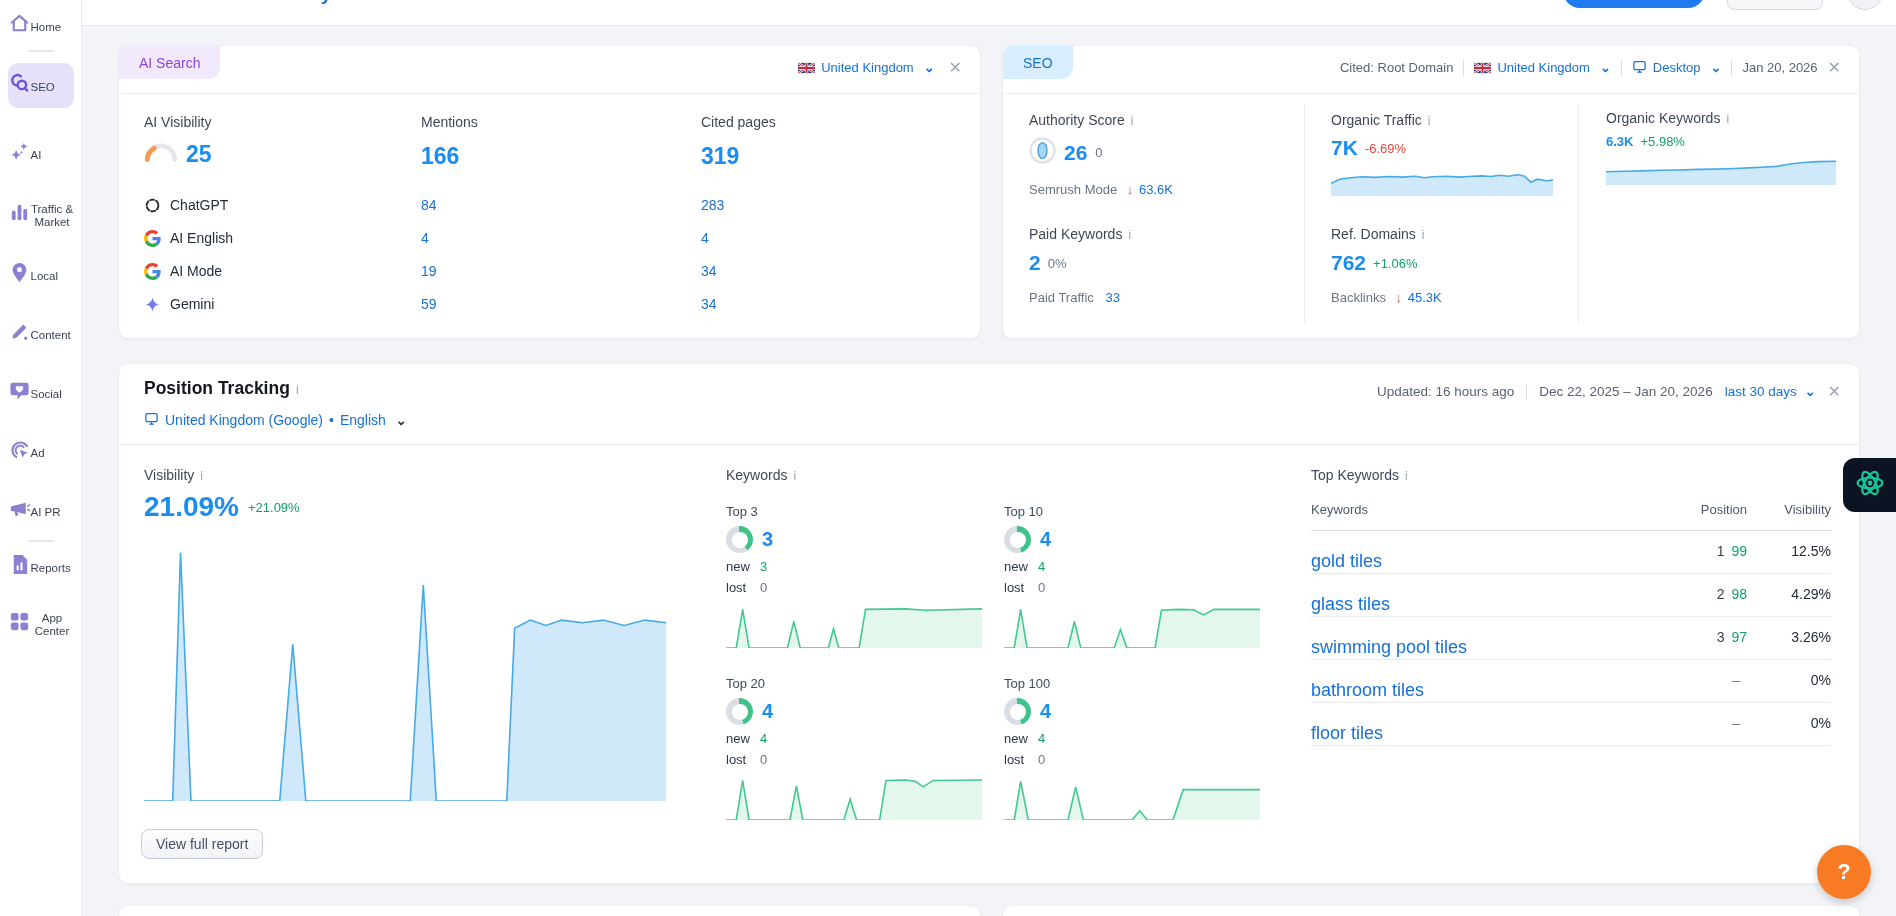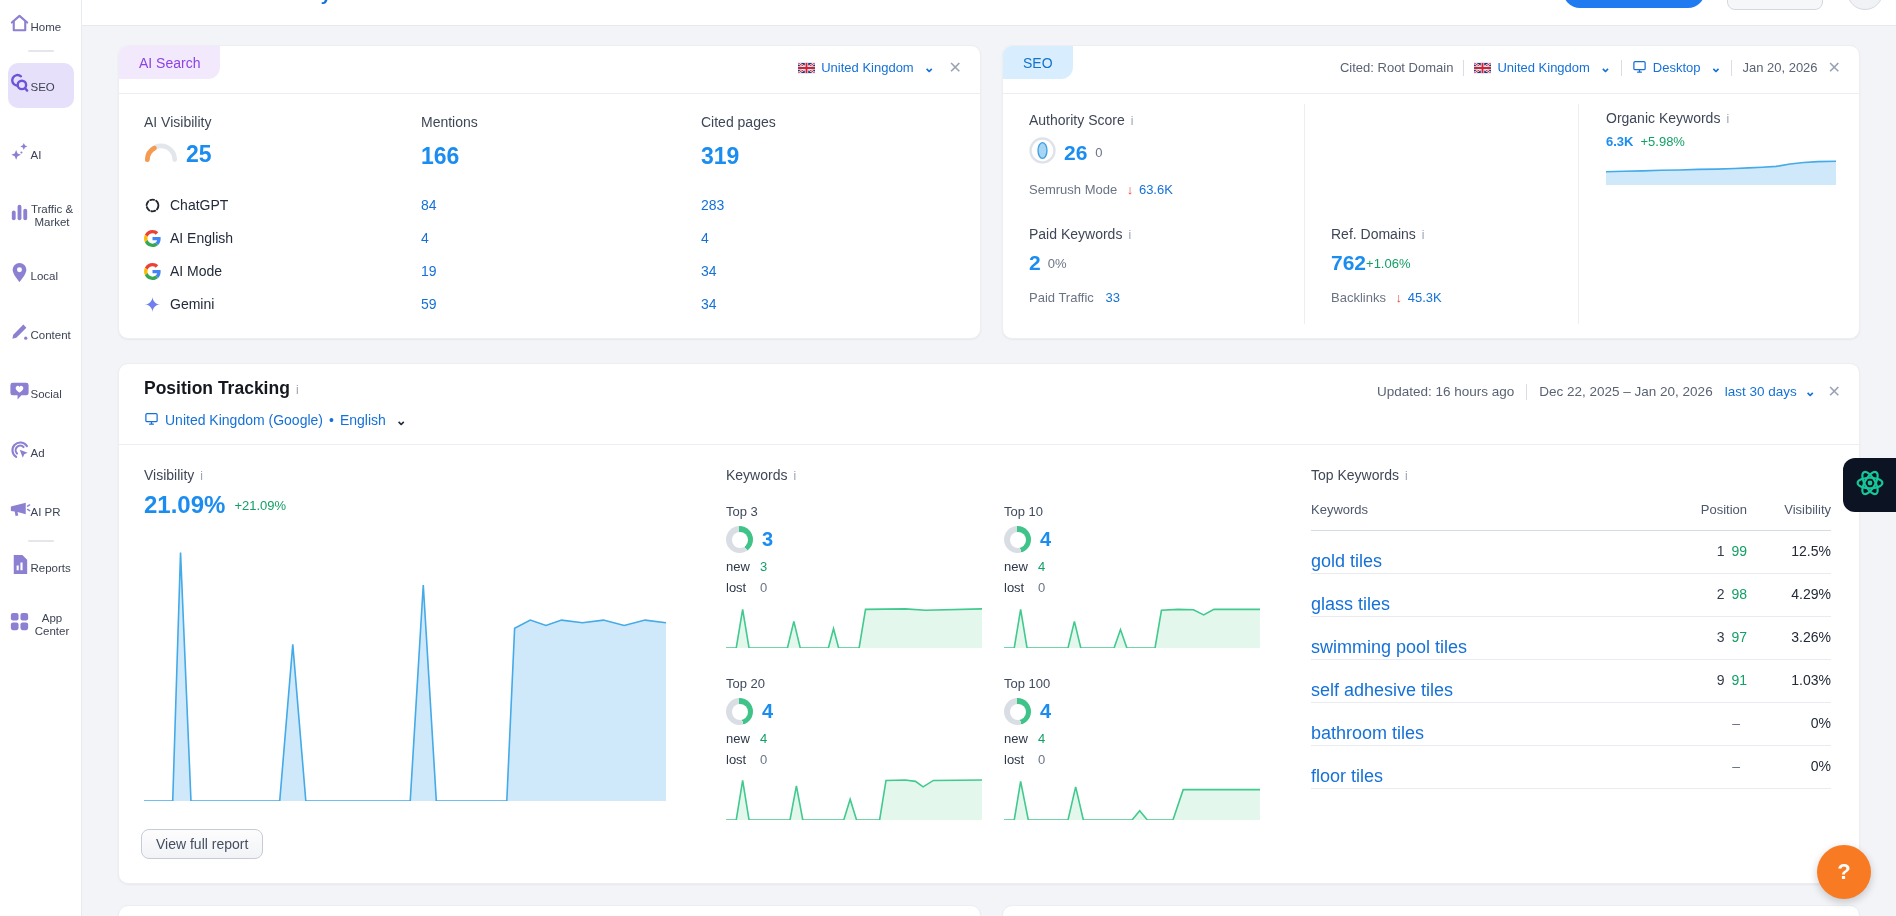--- a/index.html
+++ b/index.html
@@ -311,20 +311,31 @@
       <span class="val" style="font-size:21px">26</span>
       <span class="gray ssm">0</span>
     </div>
     <div class="ssm" style="margin-top:14px;color:#6a7383">
       <span>Semrush Mode</span>
       <span class="red" style="margin-left:6px">↓</span>
       <a class="link" style="margin-left:2px">63.6K</a>
     </div>
   </div>
 
+  <div class="abs" style="left:328px;top:66px;width:224px">
+    <div class="mlabel"><span>Organic Traffic</span><span class="info">i</span></div>
+    <div class="flex" style="gap:7px;margin-top:8px">
+      <a class="val" style="font-size:21px">7K</a>
+      <span class="red ssm">-6.69%</span>
+    </div>
+    <svg class="spark blue" style="margin-top:6px" width="222" height="30" viewBox="0 0 100 100" preserveAspectRatio="none">
+      <polygon points="0,58 4,44 8,40 14,36 20,38 26,35 32,37 38,34 42,39 46,36 52,34 58,37 62,35 68,33 72,35 76,31 80,34 84,29 87,33 90,54 93,44 97,49 100,47 100,101 0,101"></polygon>
+      <polyline points="0,58 4,44 8,40 14,36 20,38 26,35 32,37 38,34 42,39 46,36 52,34 58,37 62,35 68,33 72,35 76,31 80,34 84,29 87,33 90,54 93,44 97,49 100,47"></polyline>
+    </svg>
+  </div>
 
   <div class="abs" style="left:603px;top:64px;width:232px">
     <div class="mlabel"><span>Organic Keywords</span><span class="info">i</span></div>
     <div class="flex" style="gap:7px;margin-top:8px">
       <a class="val" style="font-size:13px">6.3K</a>
       <span class="green ssm">+5.98%</span>
     </div>
     <svg class="spark blue" style="margin-top:6px" width="230" height="30" viewBox="0 0 100 100" preserveAspectRatio="none">
       <polygon points="0,56 8,54 16,53 24,51 32,50 40,48 48,47 56,45 62,43 68,41 74,38 80,30 86,25 92,22 100,21 100,101 0,101"></polygon>
       <polyline points="0,56 8,54 16,53 24,51 32,50 40,48 48,47 56,45 62,43 68,41 74,38 80,30 86,25 92,22 100,21"></polyline>
@@ -338,21 +349,21 @@
       <span class="gray ssm">0%</span>
     </div>
     <div class="ssm" style="margin-top:15px;color:#6a7383">
       <span>Paid Traffic</span>
       <a class="link" style="margin-left:8px">33</a>
     </div>
   </div>
 
   <div class="abs" style="left:328px;top:180px">
     <div class="mlabel"><span>Ref. Domains</span><span class="info">i</span></div>
-    <div class="flex" style="margin-top:9px">
+    <div class="flex" style="gap:7px;margin-top:9px">
       <a class="val" style="font-size:21px">762</a>
       <span class="green ssm">+1.06%</span>
     </div>
     <div class="ssm" style="margin-top:15px;color:#6a7383">
       <span>Backlinks</span>
       <span class="red" style="margin-left:6px">↓</span>
       <a class="link" style="margin-left:2px">45.3K</a>
     </div>
   </div>
 </section>
@@ -380,21 +391,21 @@
     <span class="link">•</span>
     <span class="link">English</span>
     <span class="chev link">⌄</span>
   </div>
   <div class="abs" style="left:0;right:0;top:80px;height:1px;background:#edeef3"></div>
 
   <div class="abs mlabel" style="left:25px;top:103px">
     <span>Visibility</span><span class="info">i</span>
   </div>
   <div class="abs flex" style="left:25px;top:127px;gap:9px">
-    <span class="val" style="font-size:24px">21.09%</span>
+    <span class="val" style="font-size:28px">21.09%</span>
     <span class="green ssm">+21.09%</span>
   </div>
   <svg class="spark blue" style="position:absolute;left:25px;top:167px" width="522" height="270" viewBox="0 0 100 100" preserveAspectRatio="none">
     <polygon points="0,100 5.5,100 7,8 9,100 13,100 26,100 28.5,42 31,100 36,100 51,100 53.5,20 56,100 60,100 69.5,100 71,36 74,33 77,35 80,33 84,34 88,33 92,35 96,33 100,34 100,101 0,101"></polygon>
     <polyline points="0,100 5.5,100 7,8 9,100 13,100 26,100 28.5,42 31,100 36,100 51,100 53.5,20 56,100 60,100 69.5,100 71,36 74,33 77,35 80,33 84,34 88,33 92,35 96,33 100,34"></polyline>
   </svg>
   <button class="btn-report">View full report</button>
 
   <div class="abs mlabel" style="left:607px;top:103px">
     <span>Keywords</span><span class="info">i</span>
@@ -505,28 +516,20 @@
         </span>
       <span class="vis">4.29%</span>
     </div>
     <div class="tkrow">
       <a class="kw link">swimming pool tiles</a>
       <span class="pos">
           <span>3</span>
           <span class="green">97</span>
         </span>
       <span class="vis">3.26%</span>
-    </div>
-    <div class="tkrow">
-      <a class="kw link">self adhesive tiles</a>
-      <span class="pos">
-          <span>9</span>
-          <span class="green">91</span>
-        </span>
-      <span class="vis">1.03%</span>
     </div>
     <div class="tkrow">
       <a class="kw link">bathroom tiles</a>
       <span class="pos">
           <span class="gray">–</span>
           <span class="green"></span>
         </span>
       <span class="vis">0%</span>
     </div>
     <div class="tkrow">

